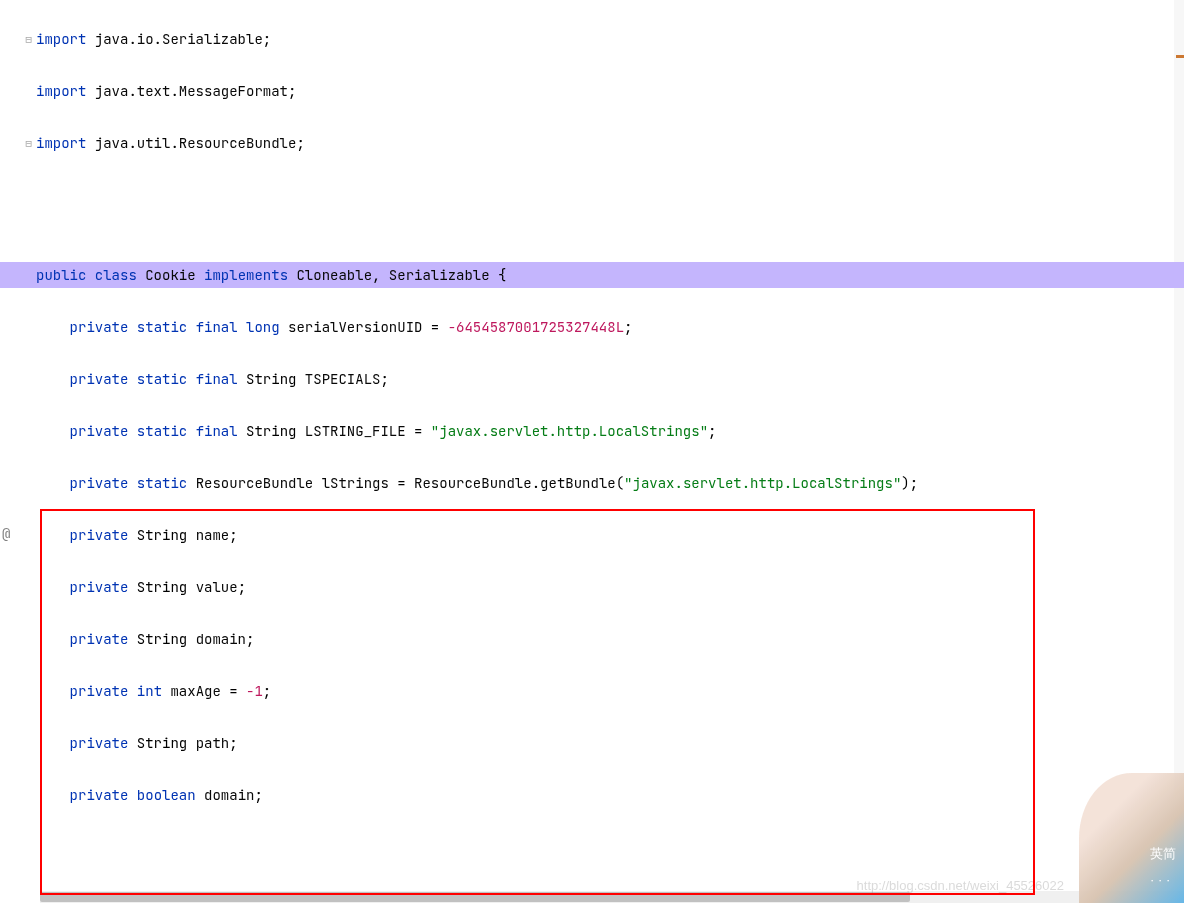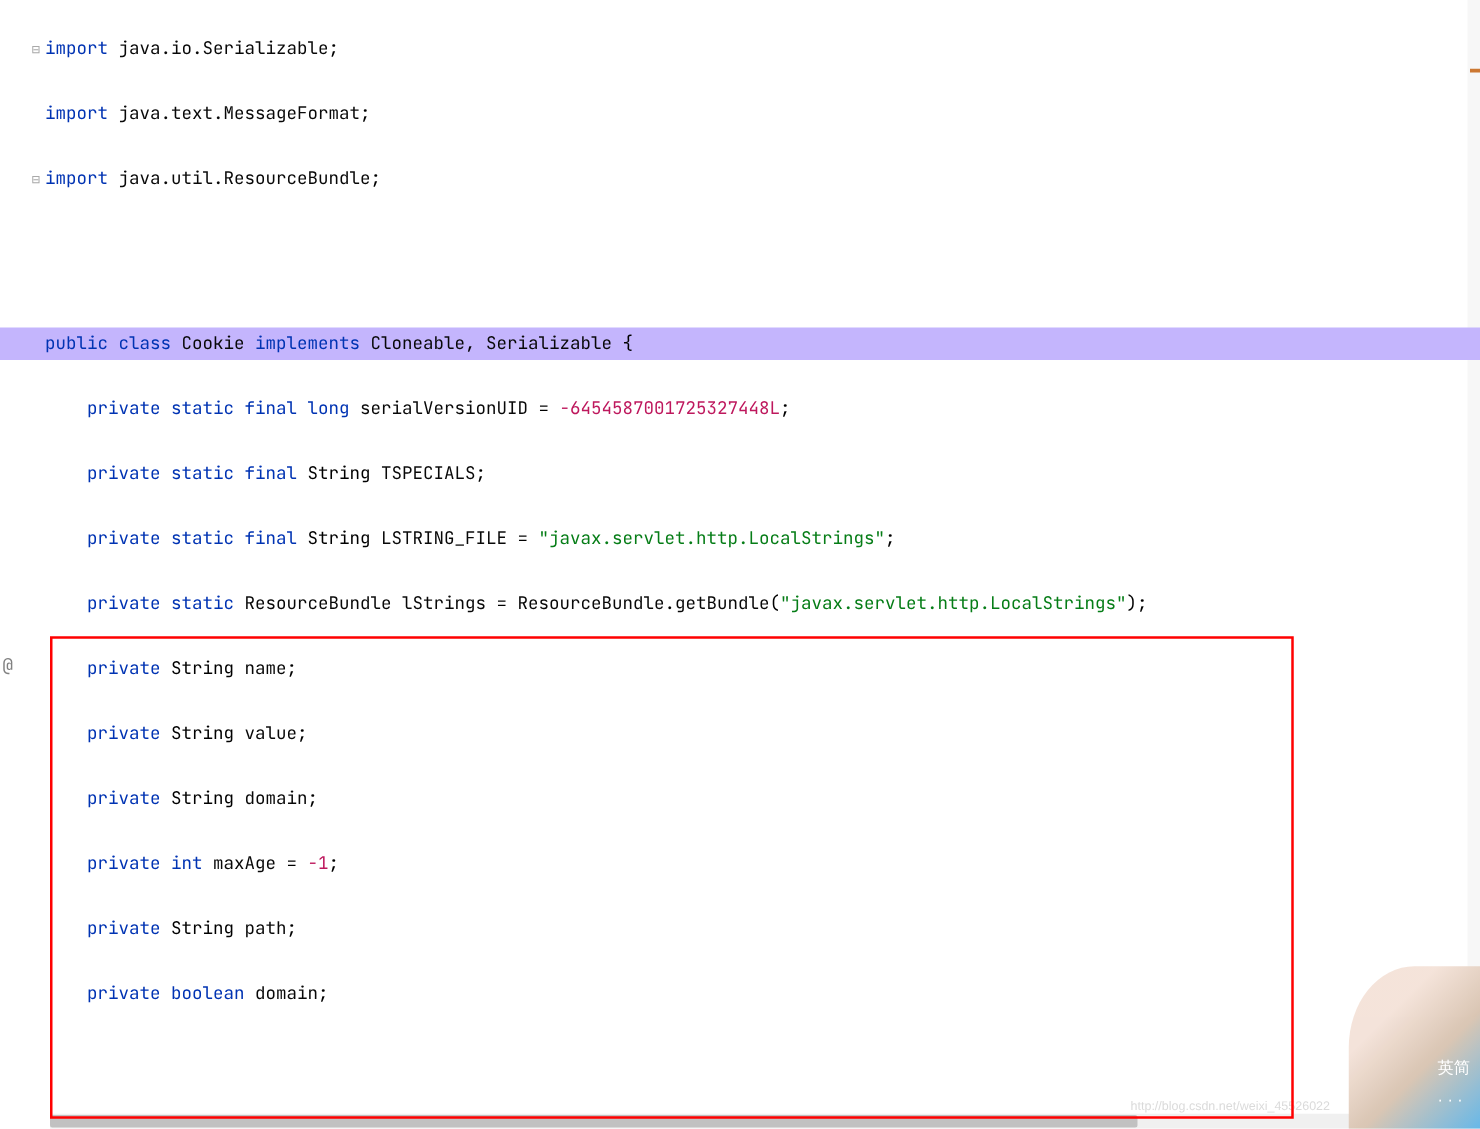--- a/index.html
+++ b/index.html
@@ -117,21 +117,21 @@
   }
   .right-strip .err { position:absolute; right:0; width:8px; height:3px; background:#cc7832; }
   .fold-glyph {
      color:#a9a9a9; font-size:11px;
   }
   .watermark {
     position:absolute;
     bottom:4px;
     right:120px;
     color:rgba(150,150,150,0.35);
-    font-size:10px;
+    font-size:13px;
     font-family: sans-serif;
     z-index:4;
   }
 </style>
 </head>
 <body>
 
 <div class="right-strip">
   <div class="err" style="top:55px"></div>
 </div>

